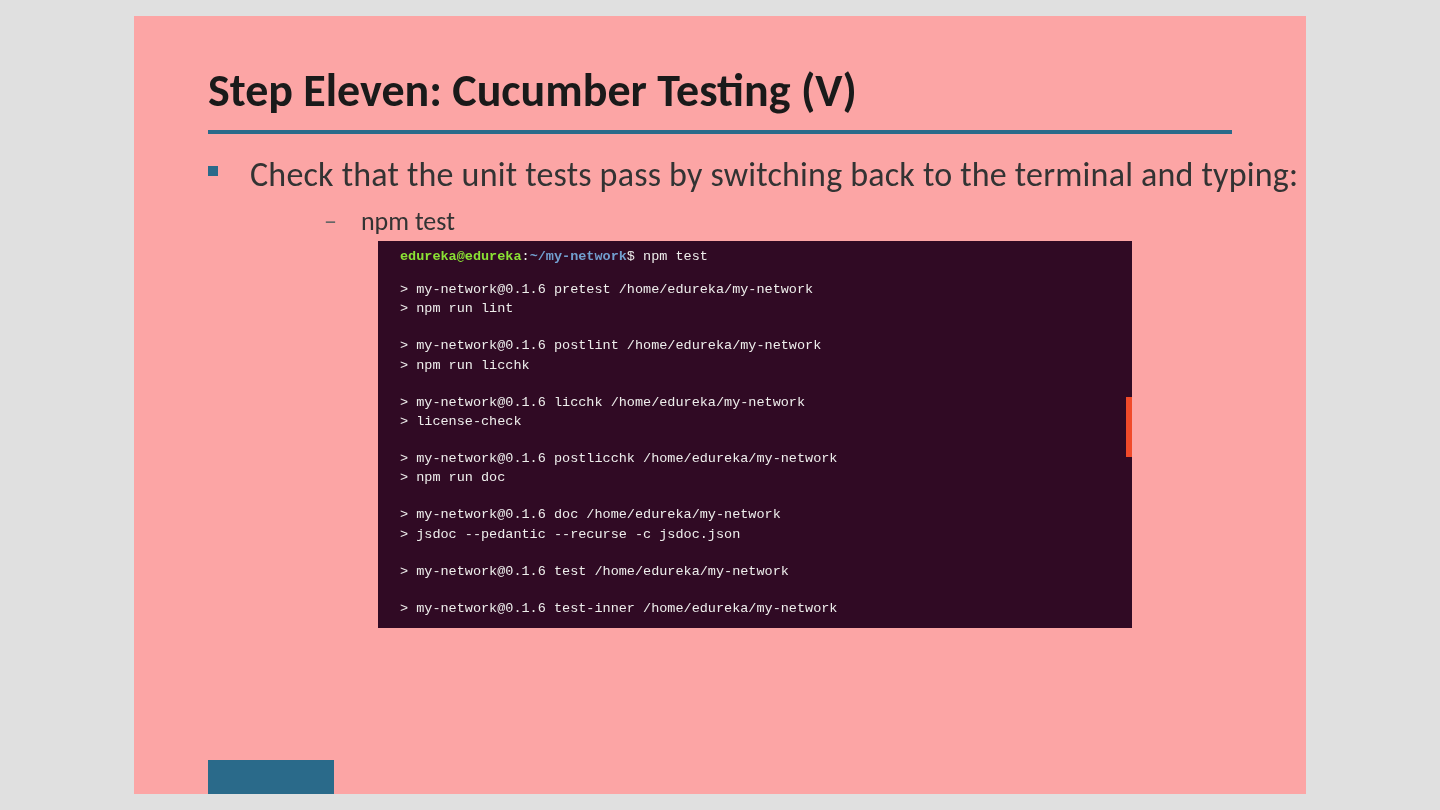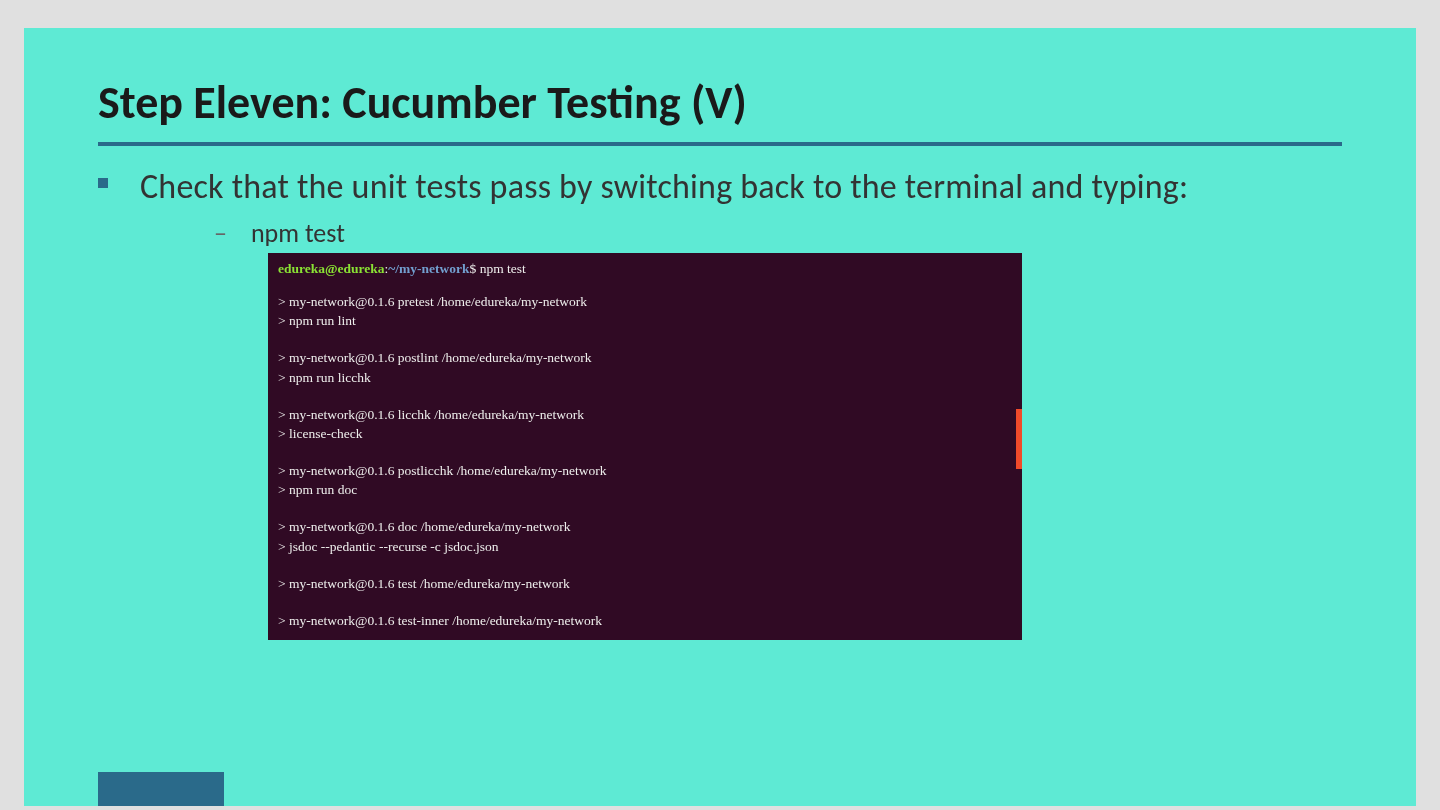--- a/index.html
+++ b/index.html
@@ -4,24 +4,24 @@
 <style>
 * { margin: 0; padding: 0; box-sizing: border-box; }
 body {
   width: 1440px;
   height: 810px;
   background: #e0e0e0;
   font-family: Calibri, Arial, sans-serif;
   overflow: hidden;
 }
 .slide {
-  background: #5eead4;
-  width: 1392px;
+  background: #fca5a5;
+  width: 1172px;
   height: 778px;
-  margin: 28px auto;
+  margin: 16px auto;
   position: relative;
   padding: 0;
 }
 .title {
   font-size: 46px;
   font-weight: bold;
   color: #1a1a1a;
   padding: 46px 0 8px 74px;
 }
 .hr-line {
@@ -61,22 +61,22 @@
 }
 .sub-text {
   font-size: 26px;
   color: #333;
 }
 .terminal {
   background: #300a24;
   width: 754px;
   margin-left: 244px;
   margin-top: 4px;
-  padding: 6px 10px 10px 10px;
-  font-family: Liberation Serif, serif;
+  padding: 6px 10px 10px 22px;
+  font-family: Liberation Mono, monospace;
   font-size: 13.5px;
   line-height: 1.42;
   color: #eeeeec;
   position: relative;
 }
 .term-line { white-space: pre; }
 .term-green { color: #8ae234; font-weight: bold; }
 .term-blue { color: #729fcf; font-weight: bold; }
 .term-white { color: #eeeeec; }
 .term-block { margin-bottom: 18px; }

